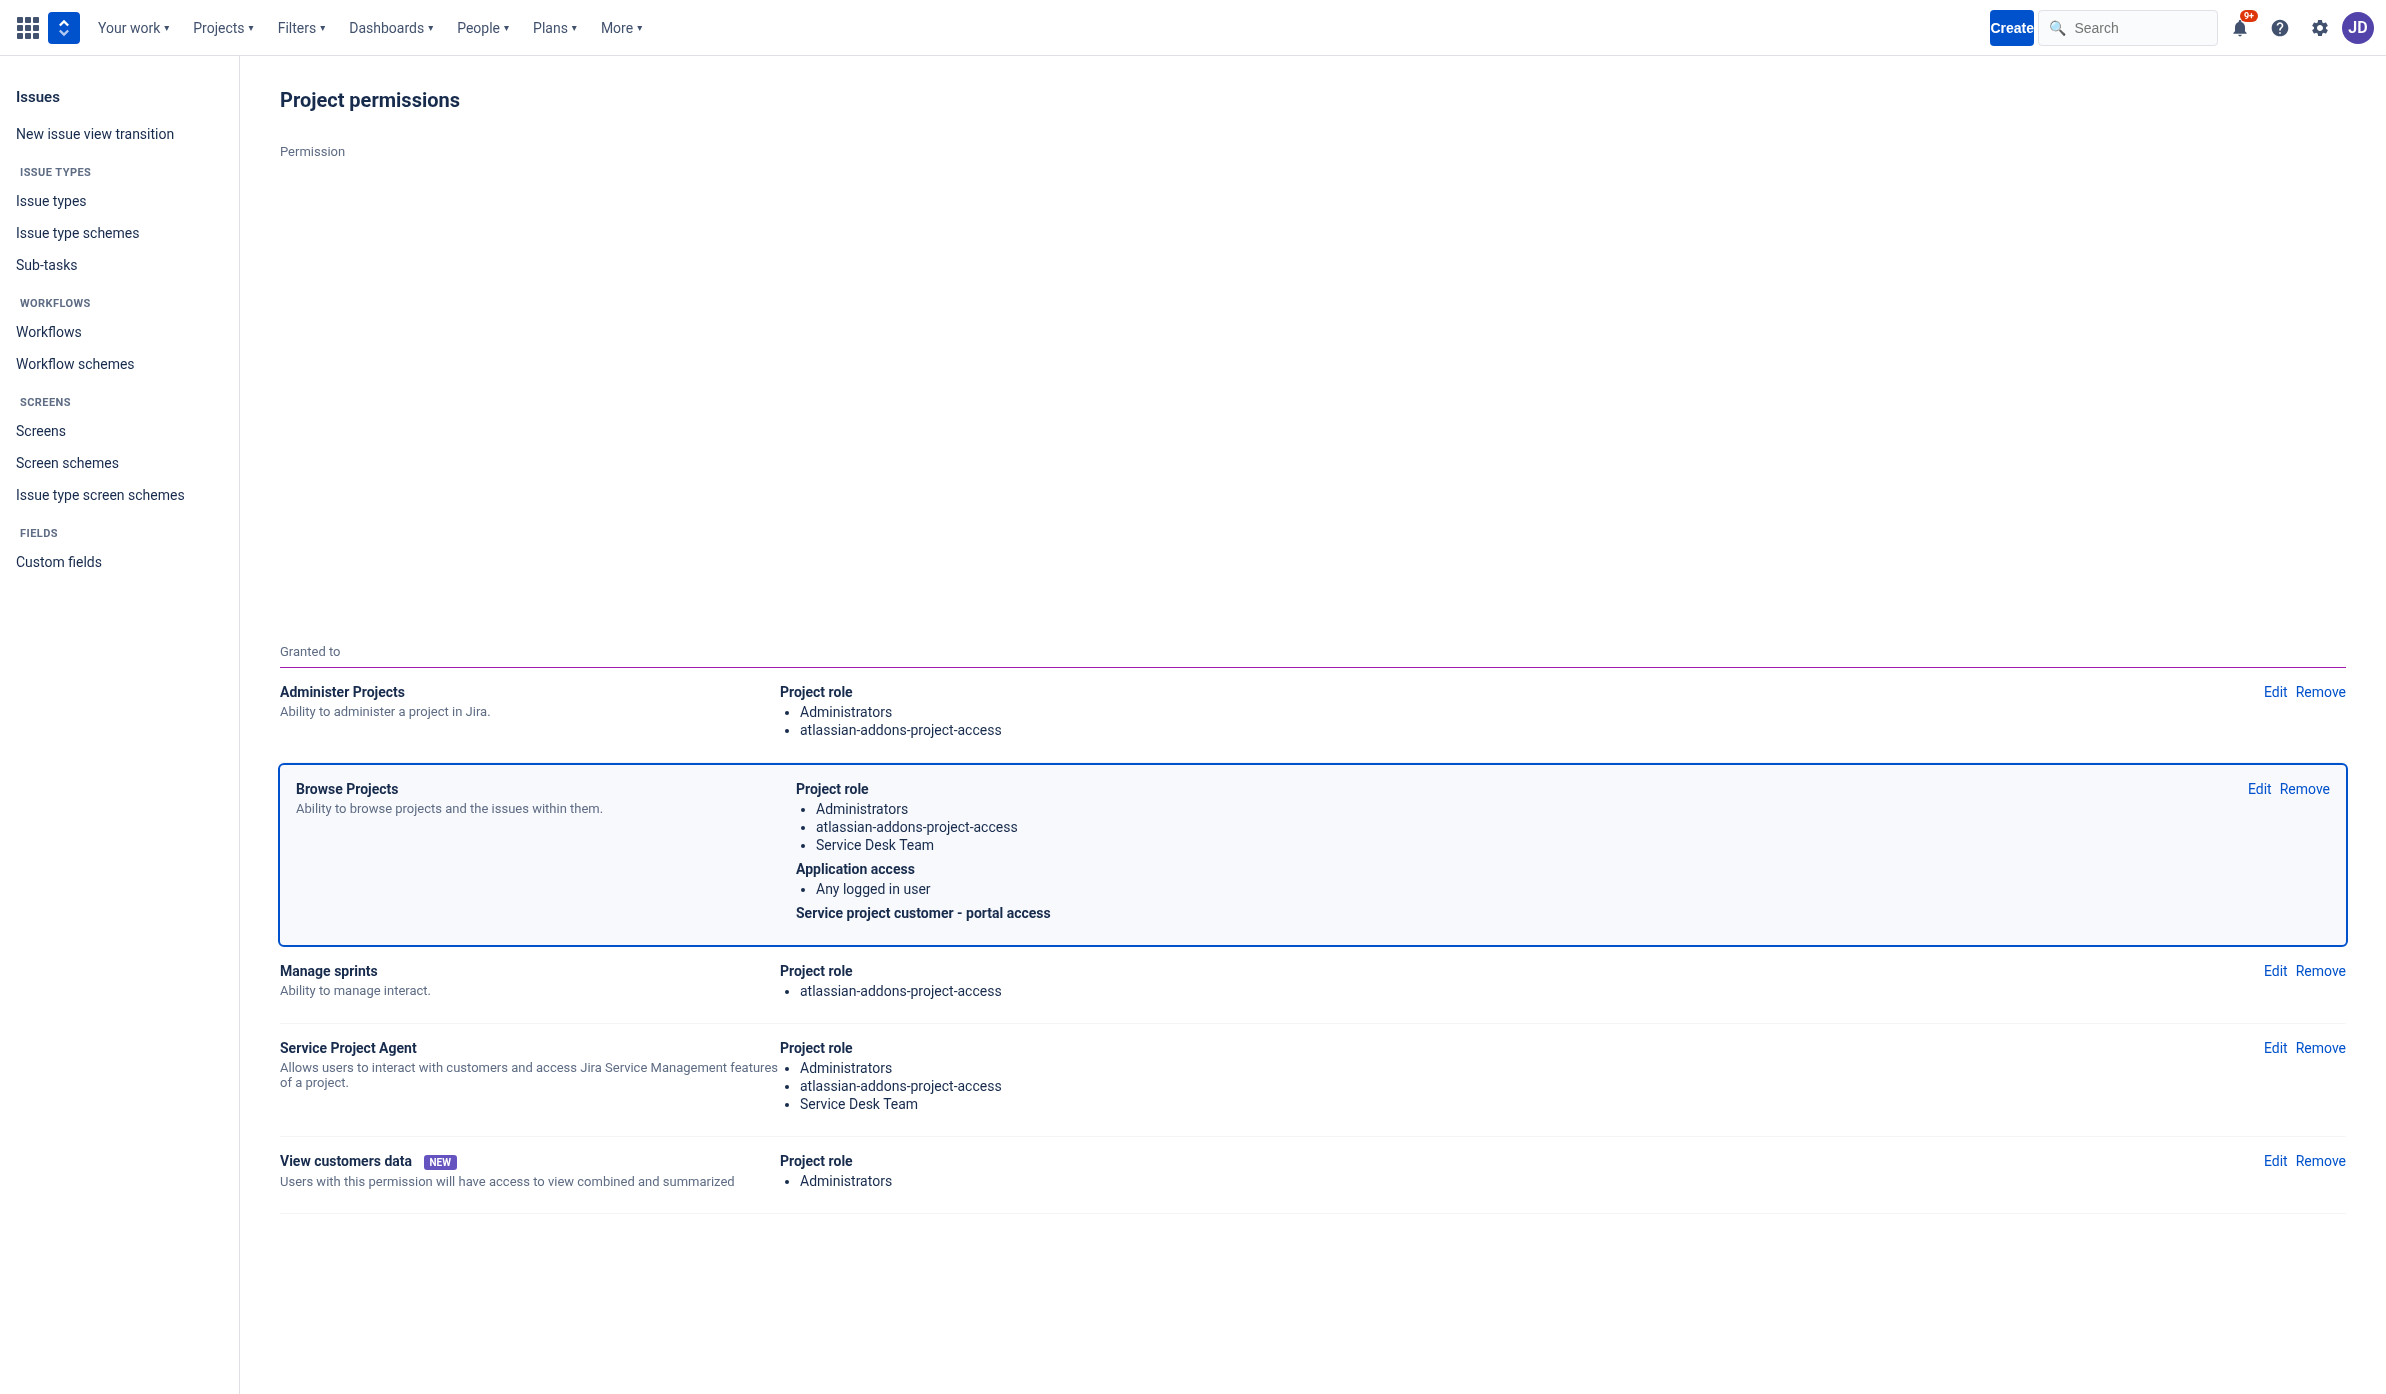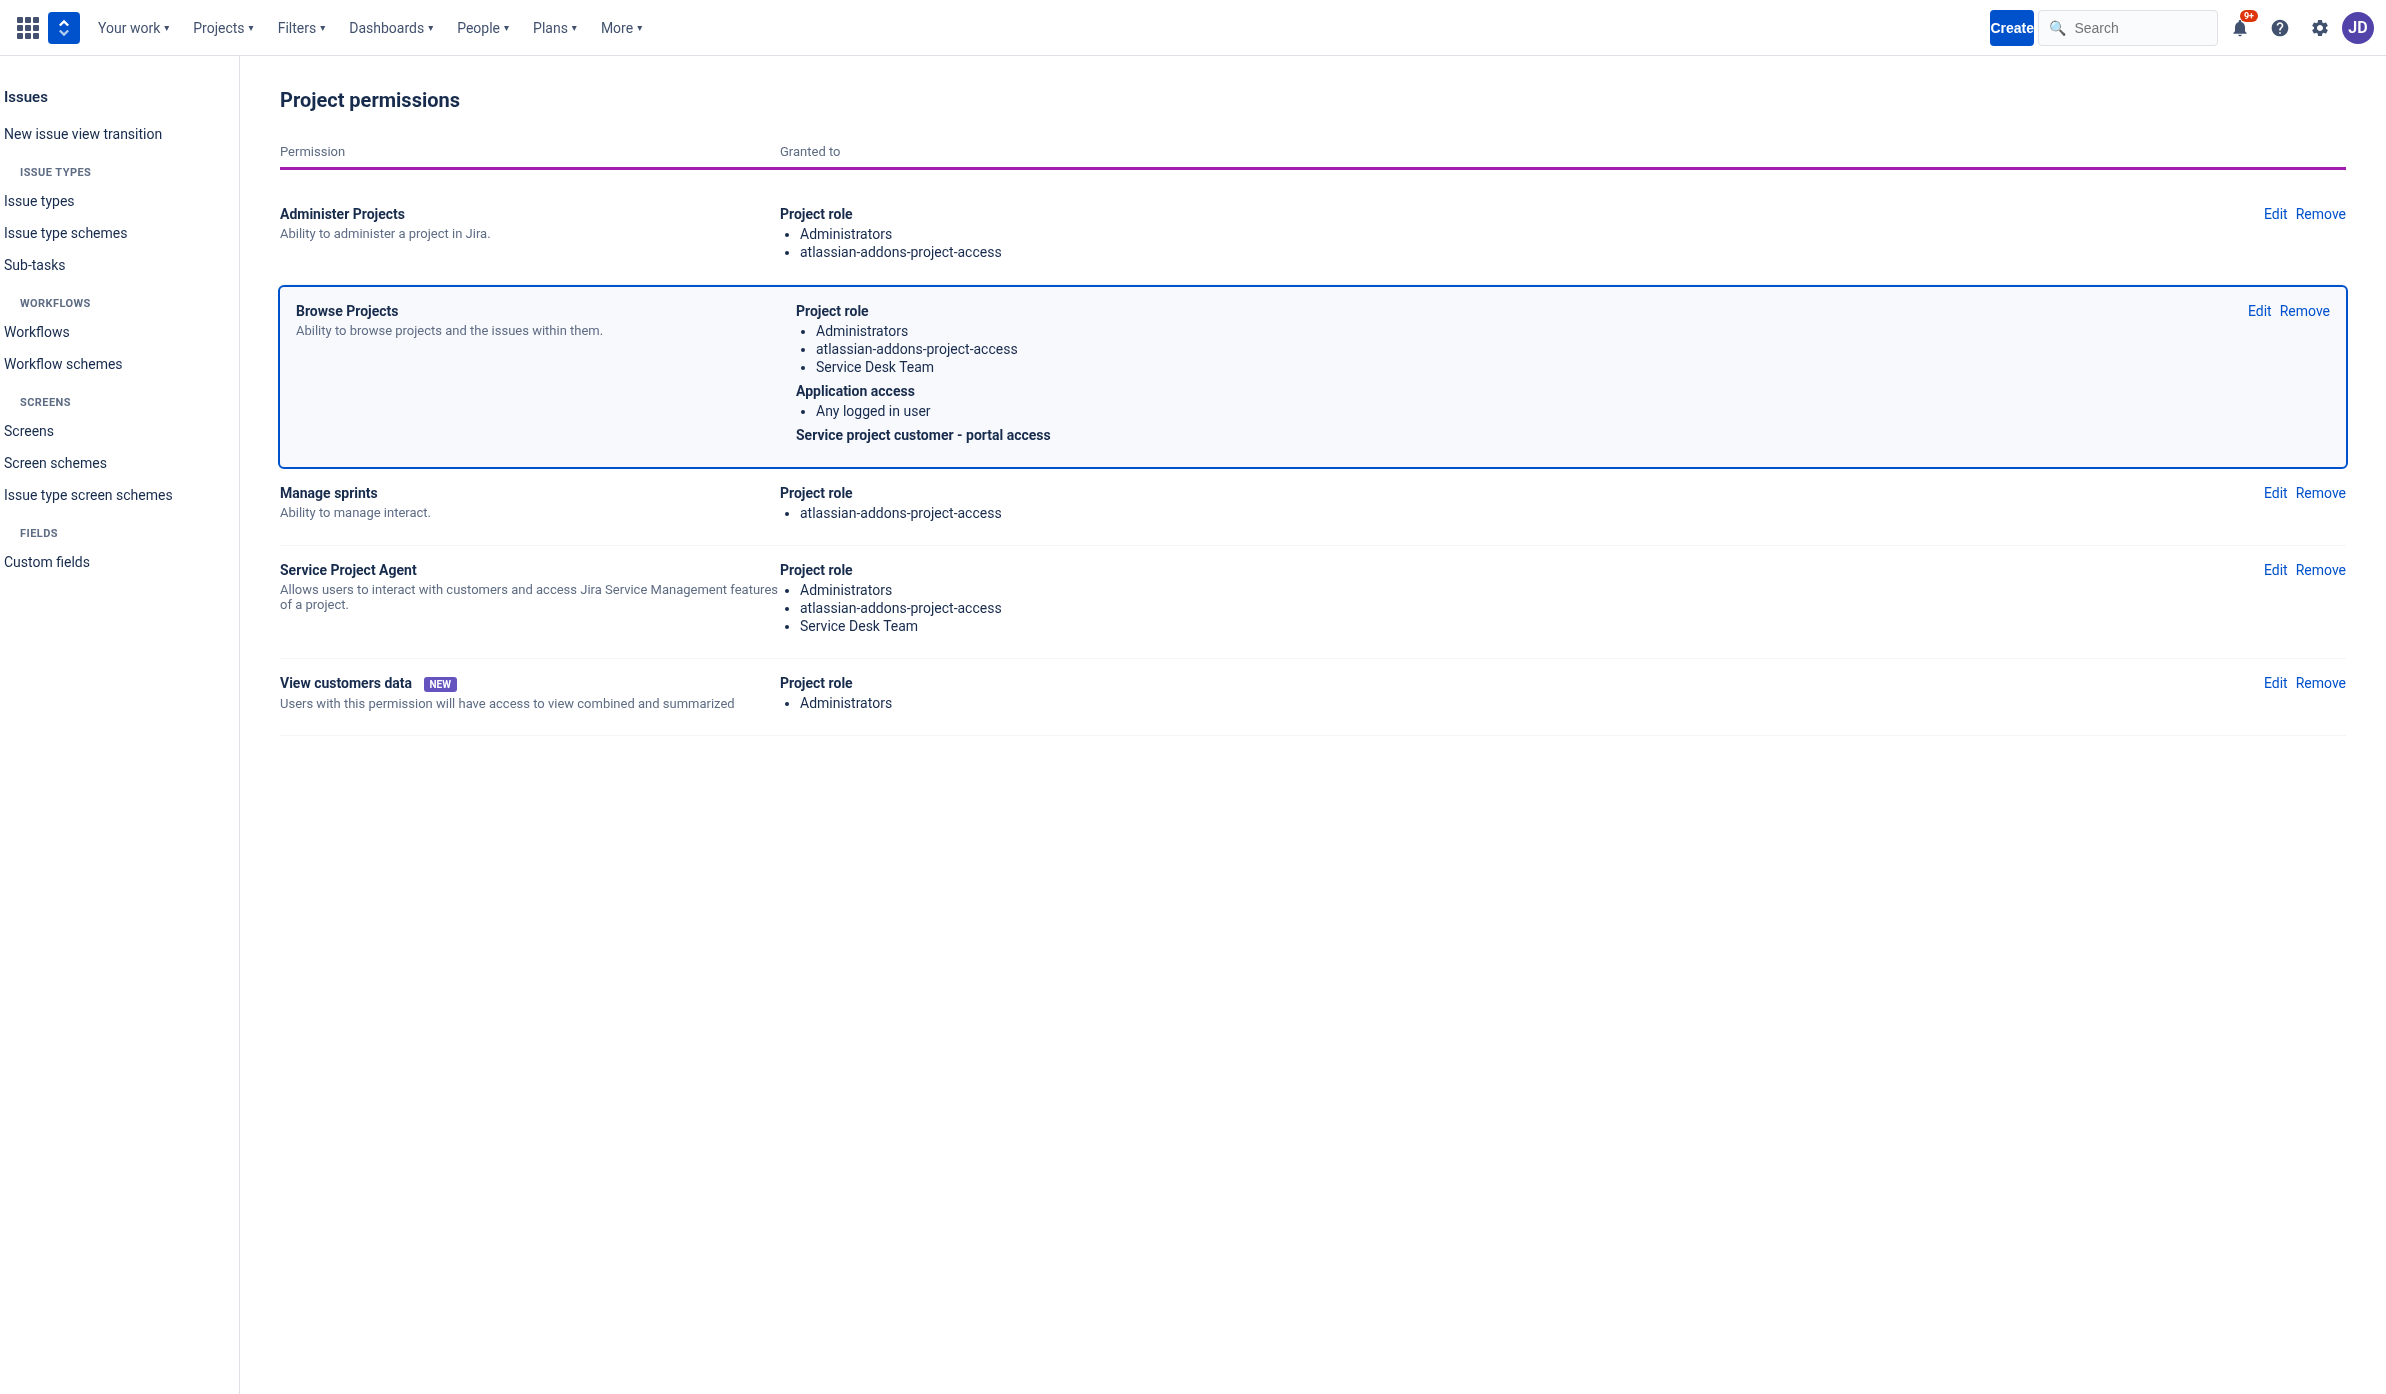--- a/index.html
+++ b/index.html
@@ -49,30 +49,30 @@
     
     .sidebar {
       width: 240px; min-width: 240px; border-right: 1px solid #dfe1e6;
       padding: 24px 0; overflow-y: auto; background: #fff; position: fixed; top: 56px; bottom: 0; left: 0;
     }
     .sidebar-section-label {
       font-size: 11px; font-weight: 700; color: #5e6c84; text-transform: uppercase;
       letter-spacing: 0.04em; padding: 16px 20px 6px;
     }
     .sidebar-item {
-      display: flex; padding: 8px 4px; cursor: pointer;
+      display: flex; padding: 8px 16px; cursor: pointer;
       font-size: 14px; color: #172b4d; text-decoration: none;
     }
     .sidebar-item.top-item { font-size: 15px; font-weight: 600; margin-bottom: 4px; }
 
     
     .main { margin-left: 240px; padding: 32px 40px; flex: 1; }
 
     .page-title { font-size: 20px; font-weight: 700; color: #172b4d; margin-bottom: 24px; }
-    .perm-table-header { display: flex; padding: 8px 0; border-bottom: 3px solid #a21caf; margin-bottom: 20px; }
+    .perm-table-header { display: flex; padding: 8px 0; border-bottom: 1px solid #a21caf; margin-bottom: 0; flex-direction: column; }
     .col-permission { flex: 0 0 500px; font-size: 13px; color: #5e6c84; font-weight: 400; }
     .col-granted { flex: 1; font-size: 13px; color: #5e6c84; font-weight: 400; }
 
     .perm-row { display: flex; padding: 16px 0; border-bottom: 1px solid #f4f5f7; align-items: flex-start; }
     .perm-row.highlighted { border: 2px solid #0052cc; border-radius: 6px; background: #f8f9fc; padding: 16px; margin: 0 -2px; }
     .perm-name { font-size: 14px; font-weight: 700; color: #172b4d; margin-bottom: 4px; }
     .perm-desc { font-size: 13px; color: #5e6c84; }
     .perm-left { flex: 0 0 500px; }
     .perm-right { flex: 1; }
     .perm-actions { display: flex; gap: 8px; align-items: flex-start; padding-left: 16px; }

